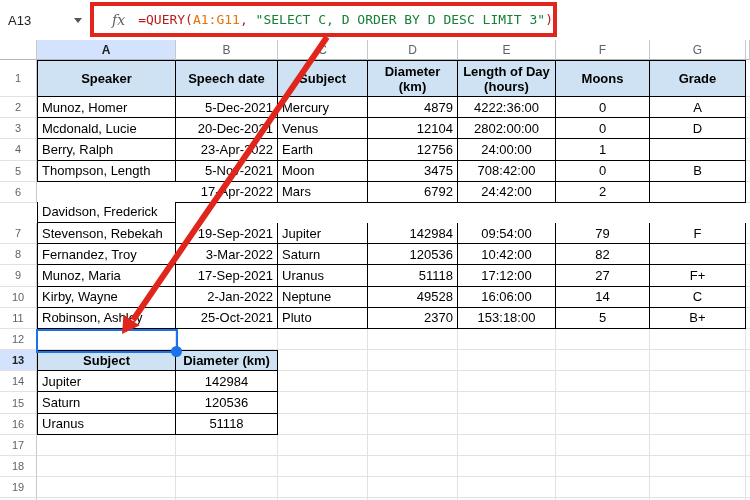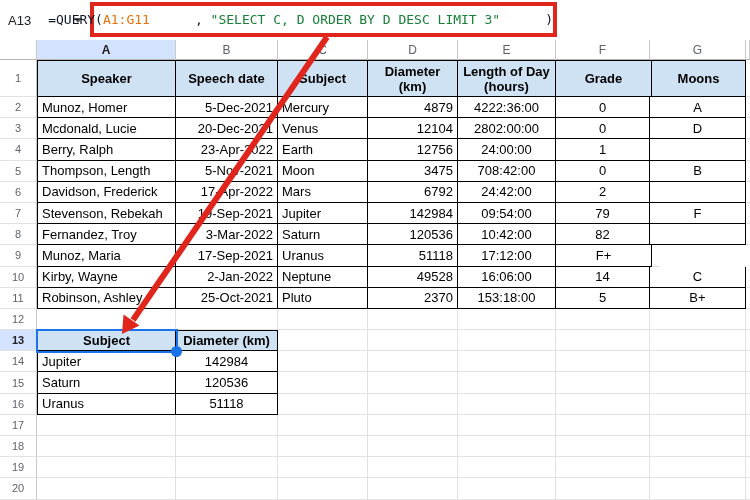--- a/index.html
+++ b/index.html
@@ -37,21 +37,21 @@
     display:flex;align-items:center;z-index:6;justify-content:flex-end;
   }
   .fx{
     font-family:"DejaVu Serif",serif;font-style:italic;
     color:#5f6368;font-size:14px;margin-left:13px;flex:0 0 auto;
   }
   .formula{
     margin-left:13px;font-family:"DejaVu Sans Mono","Liberation Mono",monospace;
     font-size:13px;white-space:pre;color:#202124;cursor:text;
   }
-  .seg-plain{color:#0f172a;margin-left:45px;}
+  .seg-plain{color:#b91c1c;}
   .seg-range{color:var(--range-orange);}
   .seg-string{color:var(--string-green);}
 
   
   #grid{position:absolute;left:0;top:40px;width:750px;height:460px;background:#fff;}
   .grow{display:flex;}
   .cell{
     box-sizing:border-box;flex:0 0 auto;
     border-right:1px solid var(--gridline);border-bottom:1px solid var(--gridline);
     font-size:13px;color:#000;display:flex;align-items:center;
@@ -125,22 +125,22 @@
         <div class="cell colhdr" style="width: 96px; height: 20px;">G</div>
         <div class="cell colhdr" style="width: 4px; height: 20px;"></div>
       </div>
       <div class="grow">
         <div class="cell rowhdr" style="width: 37px; height: 37px;">1</div>
         <div class="cell th blk blk-t blk-l" style="width: 139px; height: 37px;">Speaker</div>
         <div class="cell th blk blk-t" style="width: 102px; height: 37px;">Speech date</div>
         <div class="cell th blk blk-t" style="width: 90px; height: 37px;">Subject</div>
         <div class="cell th blk blk-t" style="width: 90px; height: 37px;">Diameter (km)</div>
         <div class="cell th blk blk-t" style="width: 98px; height: 37px;">Length of Day (hours)</div>
+        <div class="cell th blk blk-t" style="width: 94px; height: 37px;">Moons</div>
         <div class="cell th blk blk-t" style="width: 96px; height: 37px;">Grade</div>
-        <div class="cell th blk blk-t" style="width: 94px; height: 37px;">Moons</div>
         <div class="cell" style="width: 4px; height: 37px; border-right: none;"></div>
       </div>
       <div class="grow">
         <div class="cell rowhdr" style="width: 37px; height: 21.2px;">2</div>
         <div class="cell blk al blk-l" style="width: 139px; height: 21.2px;">Munoz, Homer</div>
         <div class="cell blk ar" style="width: 102px; height: 21.2px;">5-Dec-2021</div>
         <div class="cell blk al" style="width: 90px; height: 21.2px;">Mercury</div>
         <div class="cell blk ar" style="width: 90px; height: 21.2px;">4879</div>
         <div class="cell blk ac" style="width: 98px; height: 21.2px;">4222:36:00</div>
         <div class="cell blk ac" style="width: 94px; height: 21.2px;">0</div>
@@ -175,21 +175,21 @@
         <div class="cell blk ar" style="width: 102px; height: 21.2px;">5-Nov-2021</div>
         <div class="cell blk al" style="width: 90px; height: 21.2px;">Moon</div>
         <div class="cell blk ar" style="width: 90px; height: 21.2px;">3475</div>
         <div class="cell blk ac" style="width: 98px; height: 21.2px;">708:42:00</div>
         <div class="cell blk ac" style="width: 94px; height: 21.2px;">0</div>
         <div class="cell blk ac" style="width: 96px; height: 21.2px;">B</div>
         <div class="cell" style="width: 4px; height: 21.2px; border-right: none;"></div>
       </div>
       <div class="grow">
         <div class="cell rowhdr" style="width: 37px; height: 21.2px;">6</div>
-        <div class="cell blk al blk-l" style="width: 139px; height: 21.2px;">Davidson, Frederick</div>
+        <div class="cell blk al blk-l" style="width: 139px; height: 21.2px; margin-top: 20px;">Davidson, Frederick</div>
         <div class="cell blk ar" style="width: 102px; height: 21.2px;">17-Apr-2022</div>
         <div class="cell blk al" style="width: 90px; height: 21.2px;">Mars</div>
         <div class="cell blk ar" style="width: 90px; height: 21.2px;">6792</div>
         <div class="cell blk ac" style="width: 98px; height: 21.2px;">24:42:00</div>
         <div class="cell blk ac" style="width: 94px; height: 21.2px;">2</div>
         <div class="cell blk ac" style="width: 96px; height: 21.2px;"></div>
         <div class="cell" style="width: 4px; height: 21.2px; border-right: none;"></div>
       </div>
       <div class="grow">
         <div class="cell rowhdr" style="width: 37px; height: 21.2px;">7</div>
@@ -213,20 +213,21 @@
         <div class="cell blk ac" style="width: 96px; height: 21.2px;"></div>
         <div class="cell" style="width: 4px; height: 21.2px; border-right: none;"></div>
       </div>
       <div class="grow">
         <div class="cell rowhdr" style="width: 37px; height: 21.2px;">9</div>
         <div class="cell blk al blk-l" style="width: 139px; height: 21.2px;">Munoz, Maria</div>
         <div class="cell blk ar" style="width: 102px; height: 21.2px;">17-Sep-2021</div>
         <div class="cell blk al" style="width: 90px; height: 21.2px;">Uranus</div>
         <div class="cell blk ar" style="width: 90px; height: 21.2px;">51118</div>
         <div class="cell blk ac" style="width: 98px; height: 21.2px;">17:12:00</div>
+        <div class="cell blk ac" style="width: 94px; height: 21.2px;">27</div>
         <div class="cell blk ac" style="width: 96px; height: 21.2px;">F+</div>
         <div class="cell" style="width: 4px; height: 21.2px; border-right: none;"></div>
       </div>
       <div class="grow">
         <div class="cell rowhdr" style="width: 37px; height: 21.2px;">10</div>
         <div class="cell blk al blk-l" style="width: 139px; height: 21.2px;">Kirby, Wayne</div>
         <div class="cell blk ar" style="width: 102px; height: 21.2px;">2-Jan-2022</div>
         <div class="cell blk al" style="width: 90px; height: 21.2px;">Neptune</div>
         <div class="cell blk ar" style="width: 90px; height: 21.2px;">49528</div>
         <div class="cell blk ac" style="width: 98px; height: 21.2px;">16:06:00</div>

